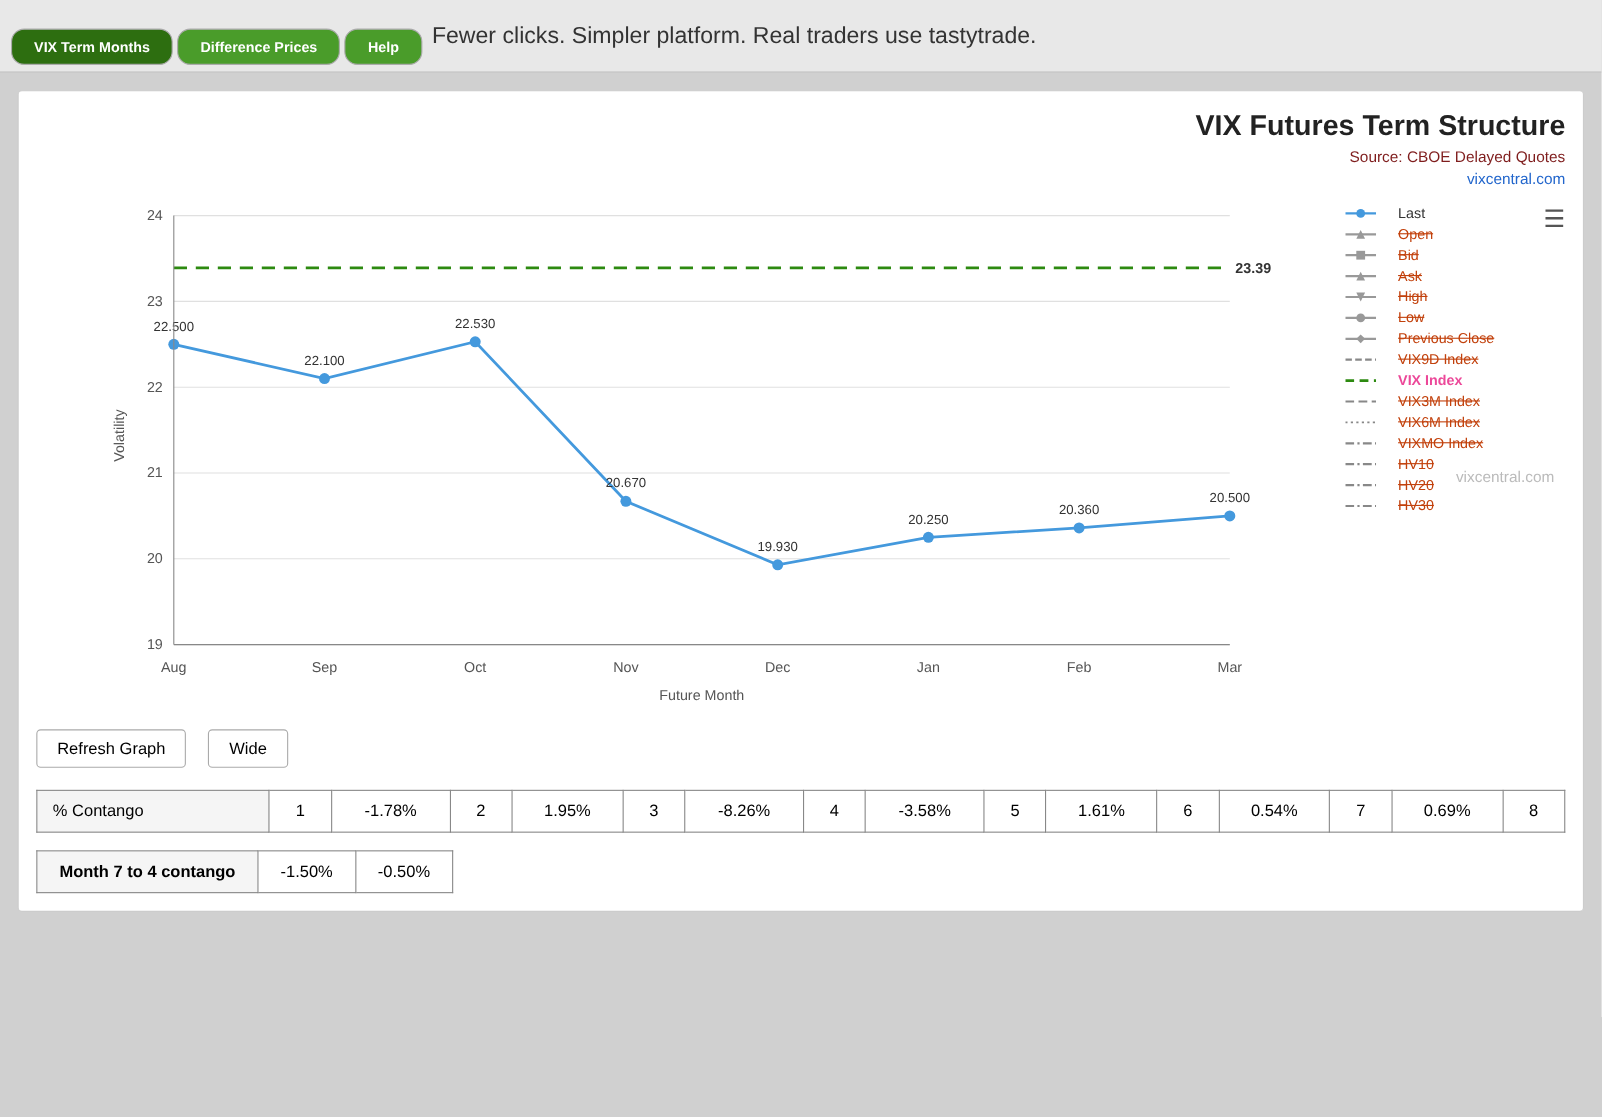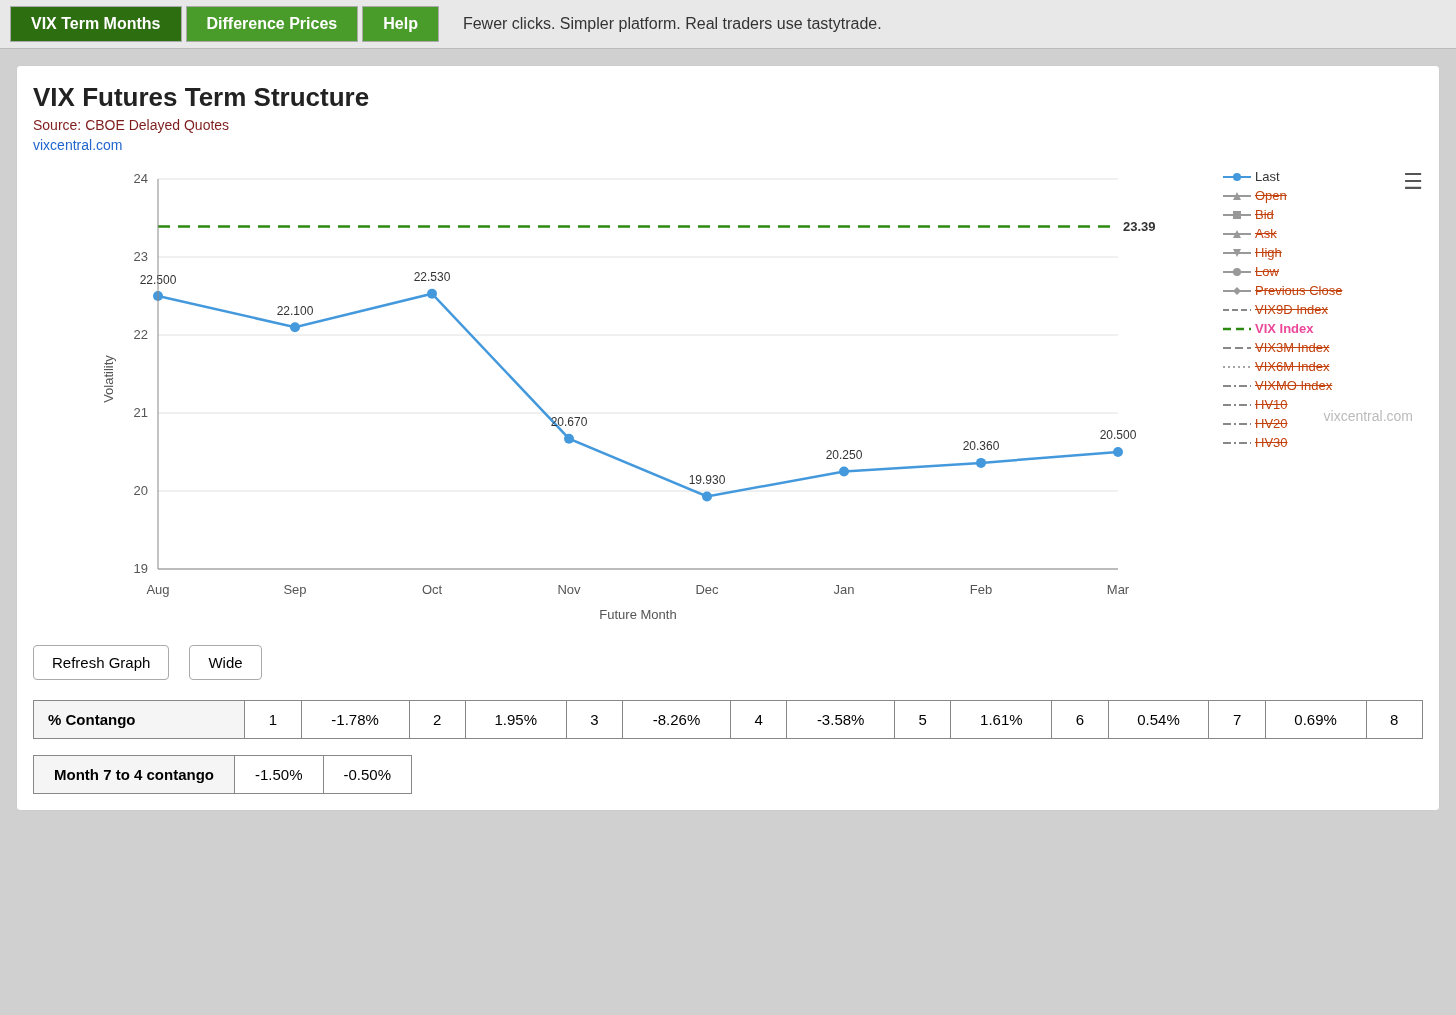--- a/index.html
+++ b/index.html
@@ -9,53 +9,54 @@
     .top-nav {
       display: flex;
       align-items: center;
       background: #e8e8e8;
       padding: 6px 10px;
       gap: 4px;
       border-bottom: 1px solid #bbb;
     }
     .nav-tab {
       padding: 8px 20px;
-      font-size: 16px;
+      font-size: 13px;
       font-weight: bold;
       border: 1px solid #aaa;
-      border-radius: 0;
+      border-radius: 12px;
       cursor: pointer;
       background: #4a9c2a;
       color: white;
       text-decoration: none;
+      margin-top: 20px;
     }
     .nav-tab.active {
       background: #2d6e10;
     }
     .nav-tagline {
-      margin-left: 20px;
-      font-size: 16px;
+      margin-left: 5px;
+      font-size: 21px;
       color: #333;
     }
 
     
     .main-container {
       background: white;
       margin: 16px;
       border: 1px solid #ccc;
       border-radius: 4px;
       padding: 16px;
     }
 
     
     .chart-section {
       position: relative;
       display: flex;
       flex-direction: column;
-      align-items: flex-start;
+      align-items: flex-end;
     }
 
     .chart-title {
       font-size: 26px;
       font-weight: bold;
       color: #222;
       margin-bottom: 4px;
     }
     .chart-subtitle {
       font-size: 14px;
@@ -79,21 +80,21 @@
     .legend {
       position: absolute;
       right: 0;
       top: 0;
       width: 200px;
       font-size: 13px;
     }
     .legend-item {
       display: flex;
       align-items: center;
-      gap: 4px;
+      gap: 20px;
       margin-bottom: 4px;
       color: #333;
     }
     .legend-item.strikethrough {
       text-decoration: line-through;
       color: #c2410c;
     }
     .legend-watermark {
       position: absolute;
       bottom: 30px;
@@ -142,21 +143,21 @@
       border: 1px solid #888;
       margin-bottom: 16px;
       font-size: 15px;
     }
     .data-table td, .data-table th {
       border: 1px solid #888;
       padding: 10px 14px;
       text-align: center;
     }
     .data-table td:first-child {
-      font-weight: bold;
+      font-weight: normal;
       text-align: left;
       background: #f5f5f5;
       min-width: 150px;
     }
     .data-table td.num-col {
       min-width: 40px;
     }
 
     .contango-summary-table {
       border-collapse: collapse;

